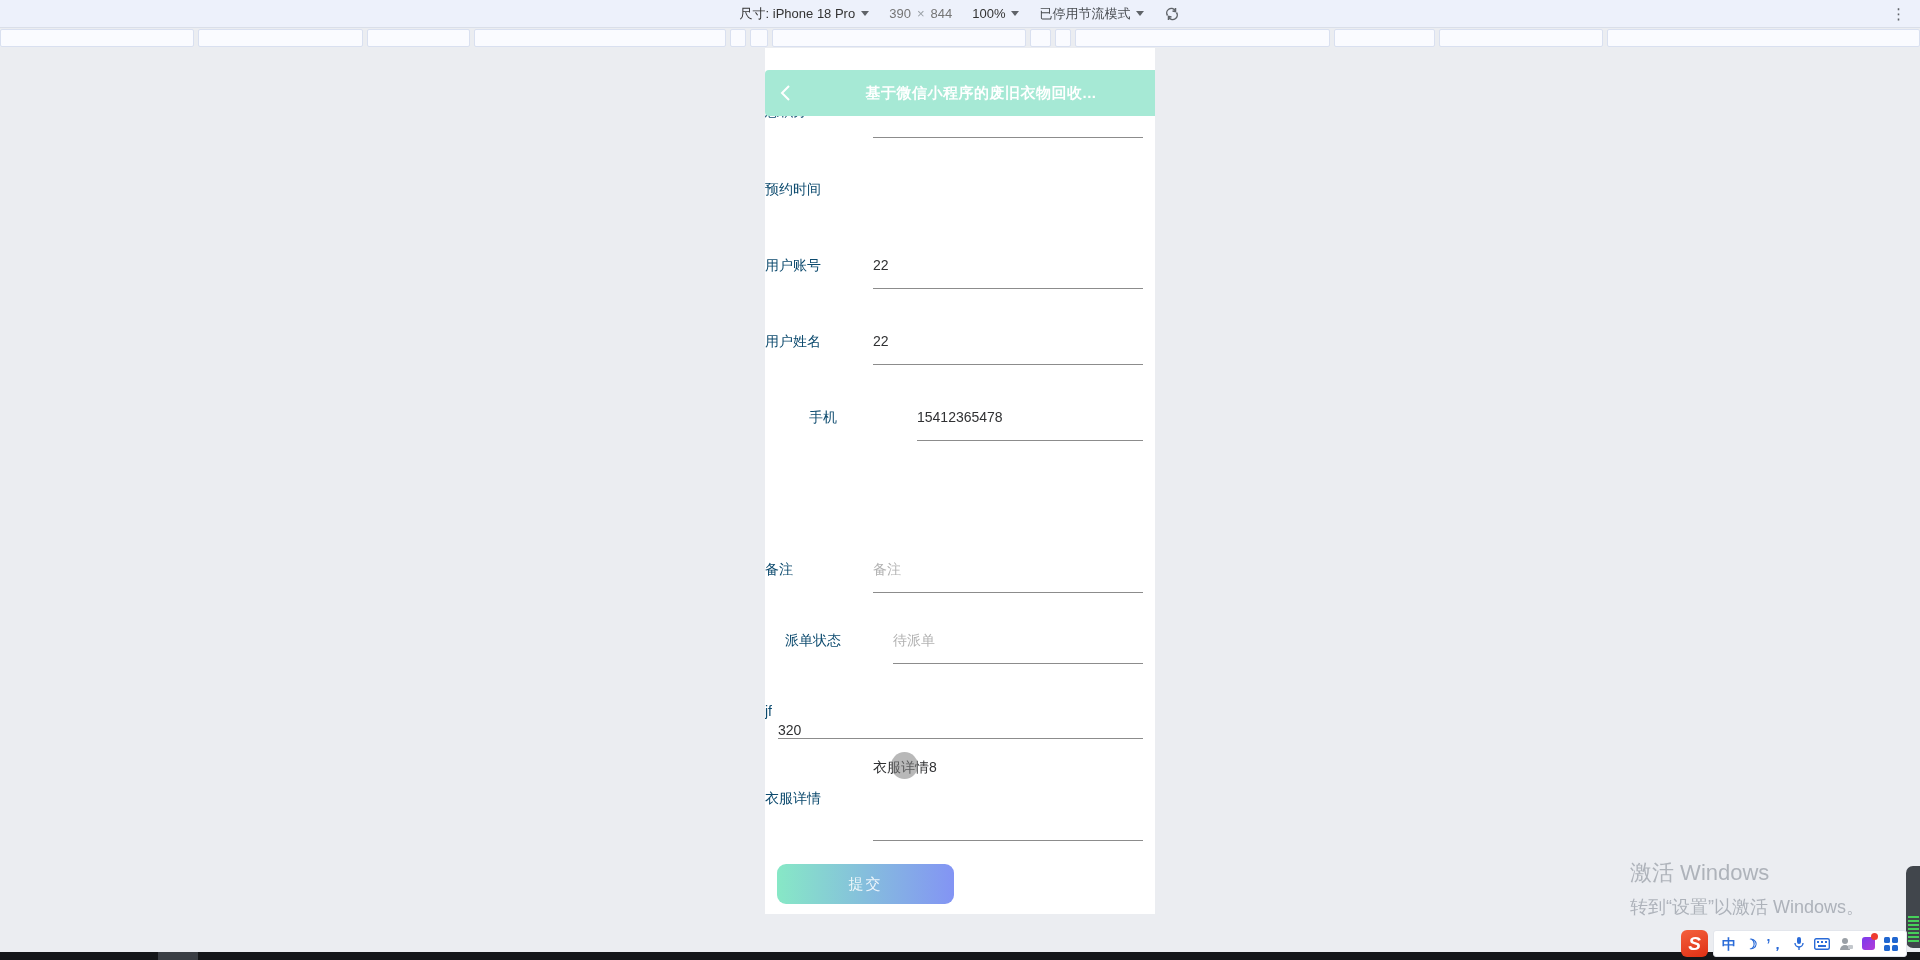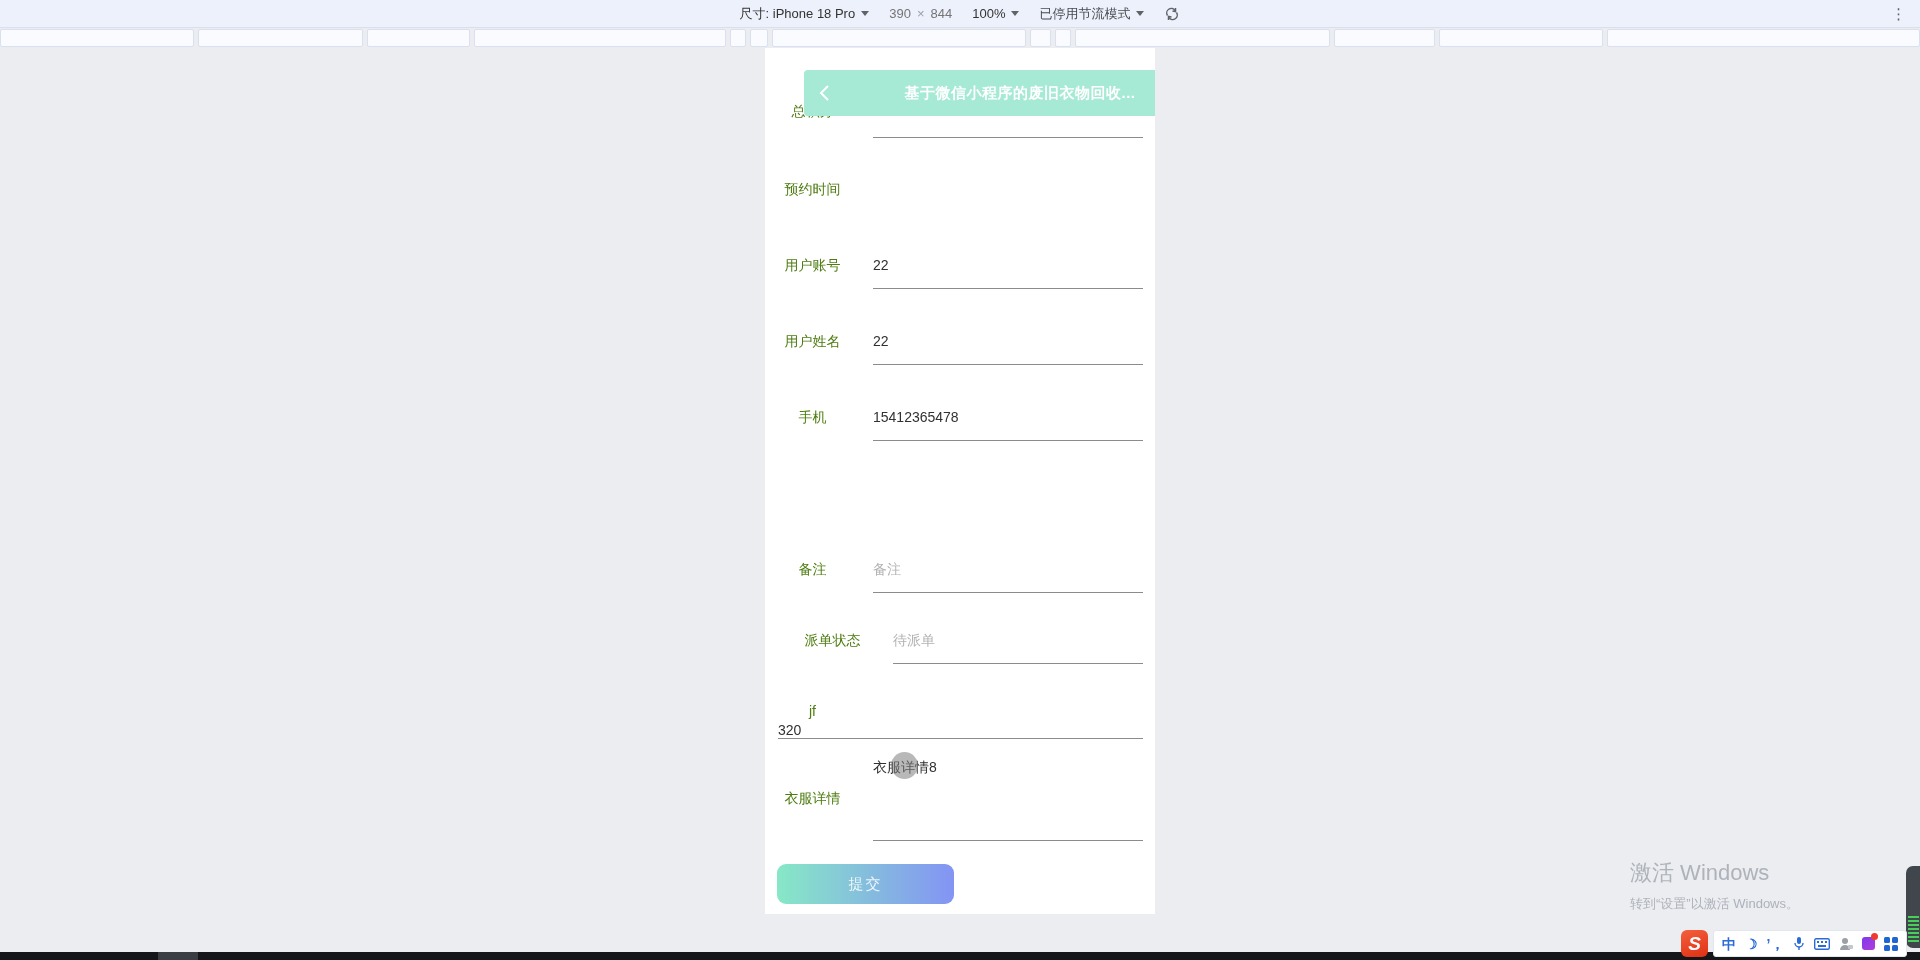--- a/index.html
+++ b/index.html
@@ -25,26 +25,26 @@
   .strip { position:absolute; top:28px; left:0; width:1920px; height:21px; z-index:10; }
   .strip-cell { position:absolute; top:1px; height:18px; background:#fafbff;
     border:1px solid #d9e0f0; border-radius:2px; }
 
   
   .viewport { position:absolute; left:765px; top:48px; width:390px; height:866px;
     background:#ffffff; z-index:5; overflow:hidden; }
 
   .app-header { position:absolute; top:22px; left:0; width:432px; height:46px;
     background:#a6e9d5; border-radius:4px; display:flex; align-items:center;
-    justify-content:center; z-index:5;margin-left:39px; }
+    justify-content:center; z-index:5; }
   .back-icon { position:absolute; left:14px; top:14px; }
   .app-title { color:#ffffff; font-size:15px; font-weight:bold; letter-spacing:0.5px; }
 
   .form-row { position:absolute; left:0; width:378px; display:flex; z-index:1; }
-  .f-label { width:95px; text-align:center; font-size:14px; color:#4d7c0f; padding-top:3px;
+  .f-label { width:95px; text-align:left; font-size:14px; color:#0c4a6e; padding-top:3px;
     white-space:nowrap; }
   .f-value { flex:1; margin-left:13px; border-bottom:1px solid #8c8c8c; height:35px;
     font-size:14px; color:#303133; padding-top:3px; white-space:nowrap; }
   .f-value.is-placeholder { color:#b2b2b2; }
   .clipped .f-value { height:38px; }
   .caret-bar { display:inline-block; width:1px; height:14px; background:#000;
     margin-left:1px; vertical-align:-2px; }
 
   .textarea-row { position:absolute; left:0; top:705px; width:378px; height:88px;
     display:flex; z-index:1; }
@@ -57,21 +57,21 @@
 
   .submit-btn { position:absolute; left:12px; top:816px; width:177px; height:40px;
     border:none; border-radius:9px;
     background:linear-gradient(90deg,#87e8c6,#8394f4);
     color:rgba(255,255,255,0.85); font-size:15px; letter-spacing:2px;
     font-family:"Liberation Sans",sans-serif; cursor:pointer; }
 
   
   .win-watermark { position:absolute; left:1630px; top:858px; z-index:8; color:#a4a9b1; }
   .wm-line1 { font-size:22px; opacity:0.85; }
-  .wm-line2 { font-size:13px; margin-top:7px; color:#adb2ba; }
+  .wm-line2 { font-size:18px; margin-top:7px; color:#adb2ba; }
 
   
   .ime-bar { position:absolute; left:1681px; top:930px; height:27px; display:flex;
     align-items:center; gap:5px; z-index:15; }
   .ime-logo { width:27px; height:27px; border-radius:6px;
     background:linear-gradient(160deg,#f4603c,#df3014);
     color:#fff; font-weight:bold; font-style:italic; font-size:19px;
     display:flex; align-items:center; justify-content:center; }
   .ime-panel { background:#ffffff; border:1px solid #e3e6ec; border-radius:3px;
     height:27px; display:flex; align-items:center; gap:9px; padding:0 8px; }
@@ -161,21 +161,21 @@
     <div class="f-label">预约时间</div>
   </div>
   <div class="form-row" style="top:206px;">
     <div class="f-label">用户账号</div>
     <div class="f-value">22</div>
   </div>
   <div class="form-row" style="top:282px;">
     <div class="f-label">用户姓名</div>
     <div class="f-value">22</div>
   </div>
-  <div class="form-row" style="top:358px;">
+  <div class="form-row" style="top:358px;padding-left:44px;">
     <div class="f-label">手机</div>
     <div class="f-value">15412365478</div>
   </div>
   <div class="form-row" style="top:510px;">
     <div class="f-label">备注</div>
     <div class="f-value is-placeholder">备注</div>
   </div>
   <div class="form-row" style="top:581px;padding-left:20px;">
     <div class="f-label">派单状态</div>
     <div class="f-value is-placeholder">待派单</div>

